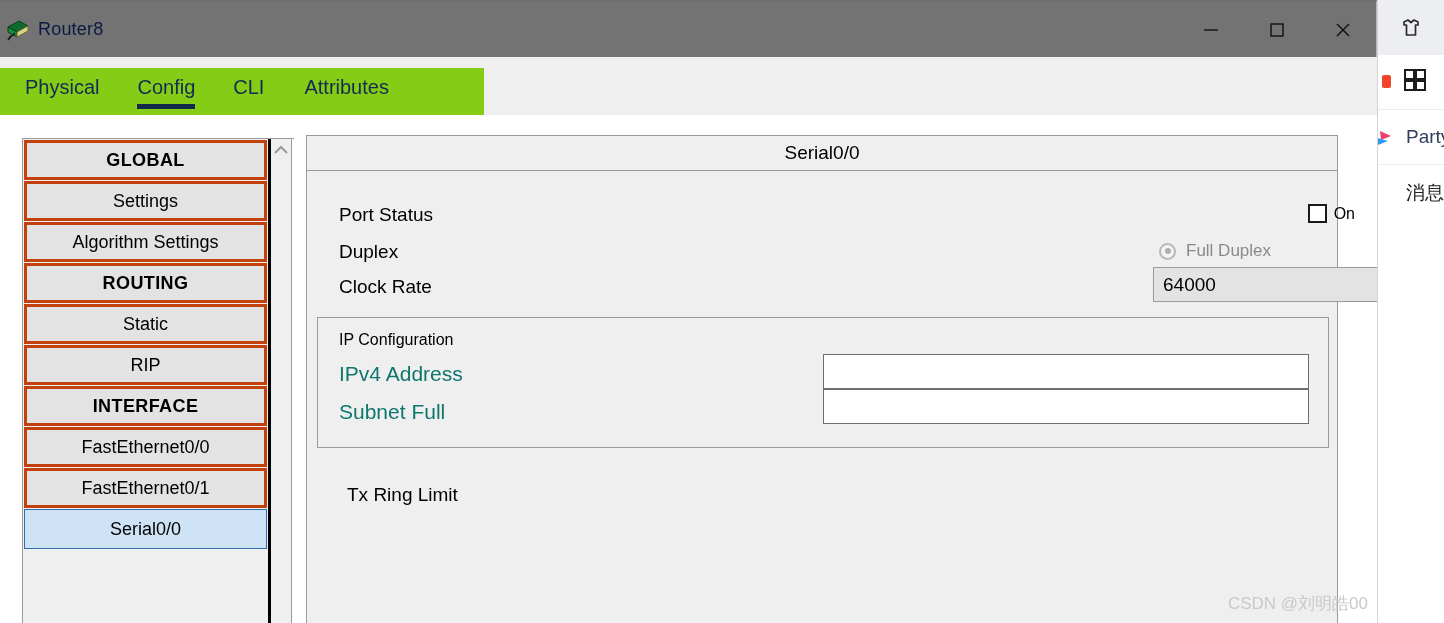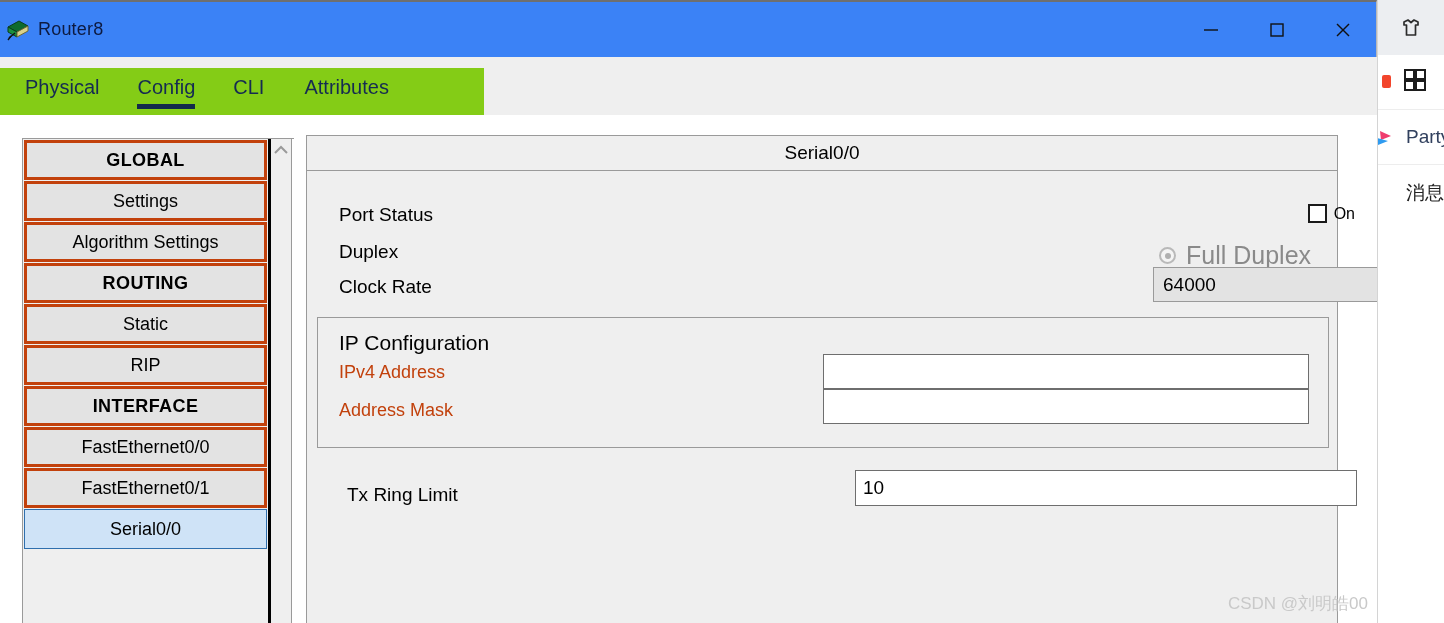--- a/index.html
+++ b/index.html
@@ -26,21 +26,21 @@
     height: 623px;
     background: #ffffff;
     border-top: 2px solid #6f6f6f;
     border-right: 1px solid #b8b8b8;
   }
 
   
   .titlebar {
     position: relative;
     height: 55px;
-    background: #3b82f6;
+    background: #737373;
     display: flex;
     align-items: center;
   }
   .title-icon {
     width: 24px; height: 24px;
     margin-left: 6px;
     flex: 0 0 auto;
     position: relative;
   }
   .title-text {
@@ -223,21 +223,21 @@
     cursor: default;
   }
   .radio.checked::after {
     content: "";
     position: absolute;
     left: 3.5px; top: 3.5px;
     width: 6px; height: 6px;
     border-radius: 50%;
     background: #b0b0b0;
   }
-  .duplex-text { font-size: 25px; color: #8a8a8a; }
+  .duplex-text { font-size: 17px; color: #8a8a8a; }
 
   
   .r-clock { left: 4px; top: 140px; width: 1024px; }
   .combo {
     position: absolute;
     left: 814px; top: -9px;
     width: 512px;
     height: 35px;
     background: #e3e3e3;
     border: 1px solid #9a9a9a;
@@ -254,26 +254,26 @@
     position: absolute;
     left: 10px; top: 181px;
     width: 1012px;
     height: 131px;
     border: 1px solid #9a9a9a;
     background: #efefef;
   }
   .gb-title {
     position: absolute;
     left: 21px; top: 13px;
-    font-size: 21px; color: #000;
+    font-size: 16px; color: #000;
   }
   .gb-row-label {
     position: absolute;
     left: 21px;
-    font-size: 18px; color: #c2410c;
+    font-size: 21px; color: #0f766e;
   }
   .gb-lbl-ipv4 { top: 44px; }
   .gb-lbl-mask { top: 82px; }
   .textfield {
     position: absolute;
     background: #ffffff;
     border: 1px solid #6e6e6e;
     font-size: 19px;
     color: #000;
     display: flex;
@@ -464,34 +464,31 @@
           <span class="row-label">Clock Rate</span>
           <div class="combo">
             <span>64000</span>
 
           </div>
         </div>
 
         <div class="groupbox">
           <div class="gb-title">IP Configuration</div>
           <div class="gb-row-label gb-lbl-ipv4">IPv4 Address</div>
-          <div class="gb-row-label gb-lbl-mask">Address Mask</div>
+          <div class="gb-row-label gb-lbl-mask">Subnet Full</div>
           <div class="textfield tf-ipv4">
             <span></span>
           </div>
           <div class="textfield tf-mask">
             <span></span>
           </div>
         </div>
 
         <div class="row r-tx">
           <span class="row-label">Tx Ring Limit</span>
-          <div class="textfield tf-tx">
-            <span>10</span>
-          </div>
         </div>
 
       </div>
     </div>
 
     <div class="watermark">CSDN @刘明皓00</div>
   </div>
 
   <div class="side-strip">
     <div class="strip-top">

